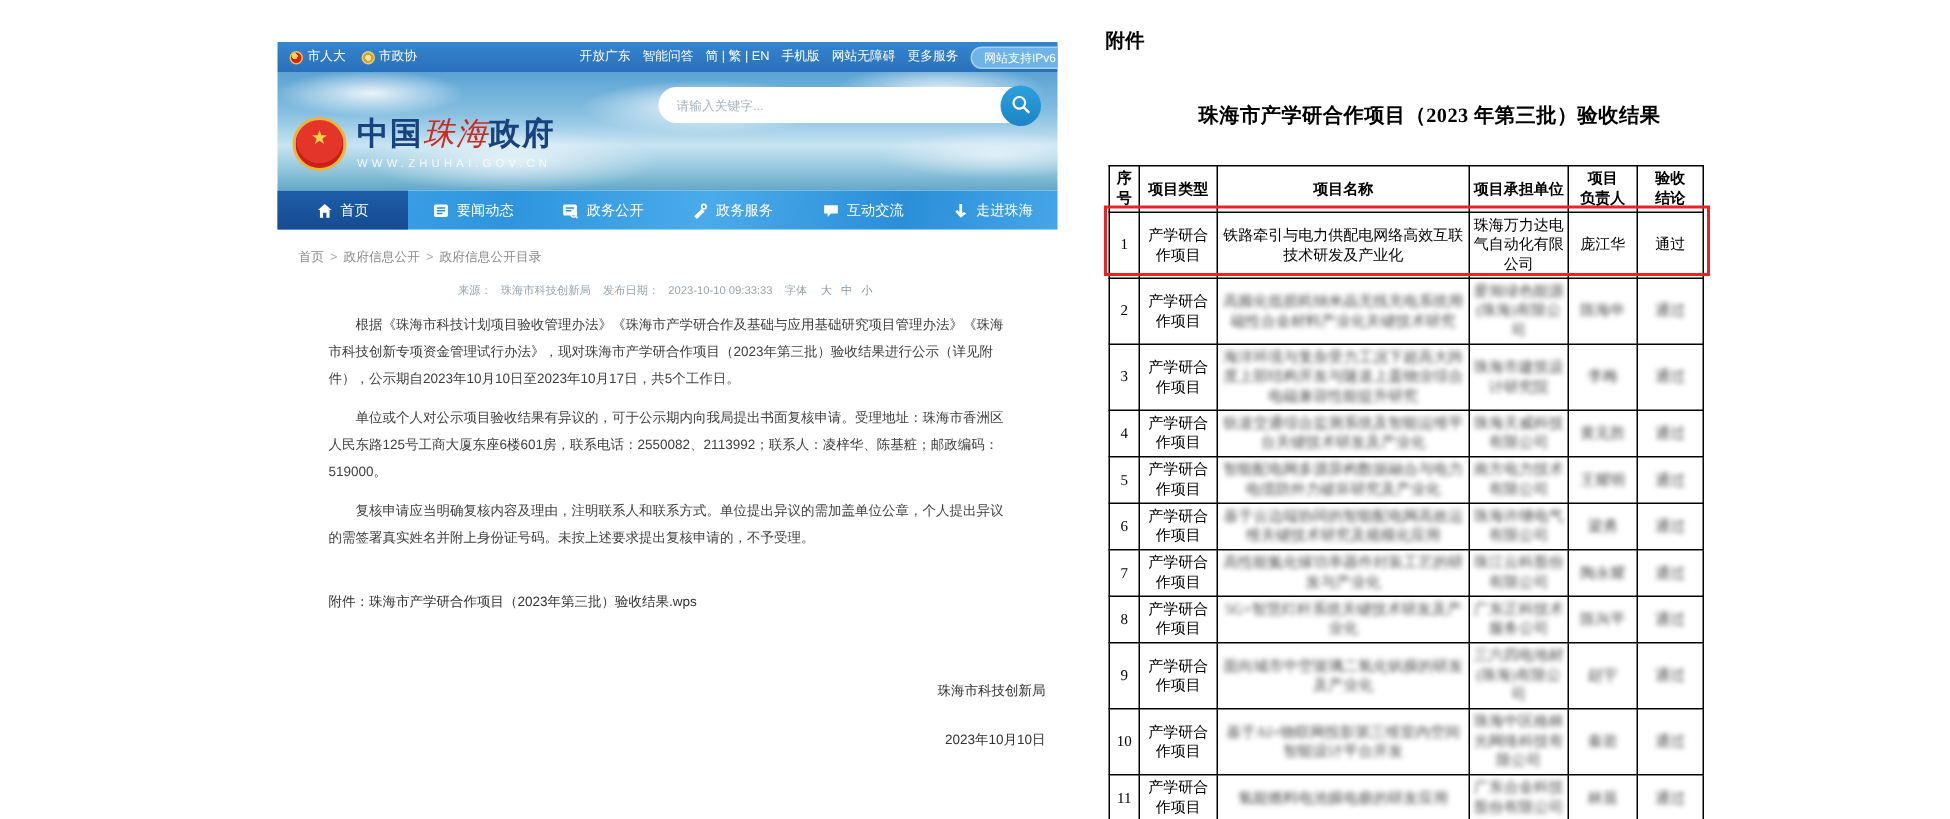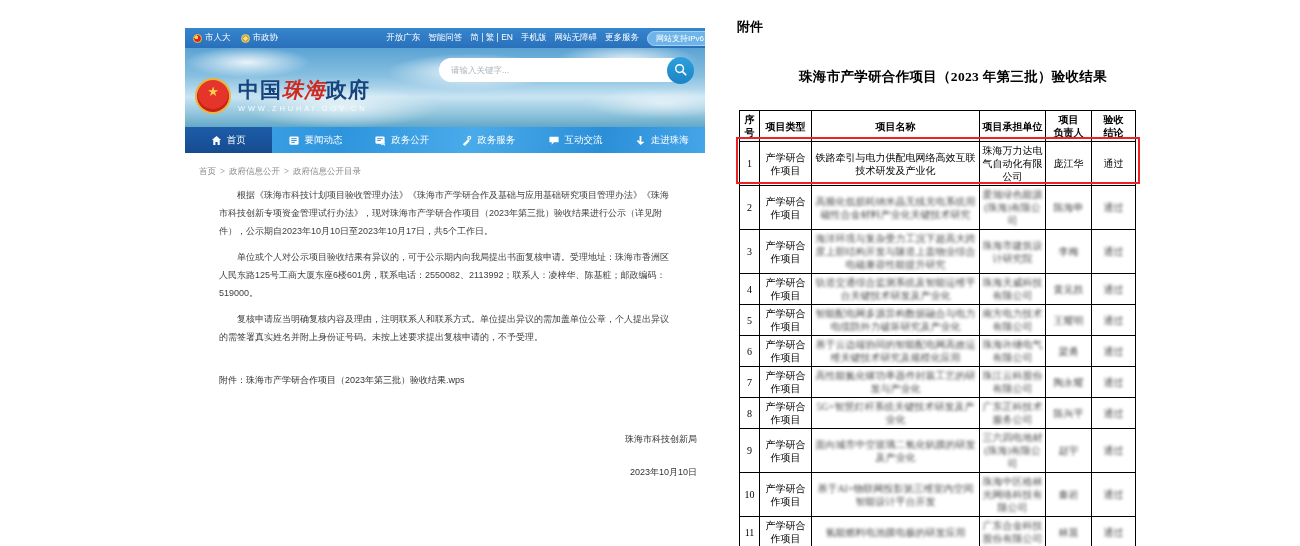--- a/index.html
+++ b/index.html
@@ -34,21 +34,21 @@
               linear-gradient(180deg,#5ba3d4 0%,#86bfe0 35%,#c8e4f2 62%,#8cc2da 85%,#63a8c8 100%);
   }
   .logo { display:flex; align-items:center; gap:7px; margin-top:10px; }
   .emblem { width:36px; height:36px; border-radius:50%;
             background:radial-gradient(circle at 50% 42%, #e5342a 0 62%, #c9201a 63% 78%, #eab93f 79%);
             border:2px solid #e7b73c; position:relative; flex:0 0 auto; }
   .emblem:after { content:"★"; position:absolute; left:0; right:0; top:4px; text-align:center;
                   color:#ffd24d; font-size:13px; }
   .site-name { font-size:21px; font-weight:bold; color:#17427c; letter-spacing:1px; line-height:1.1; }
   .site-name .brand { color:#cf2a1f; font-family:"DejaVu Serif","Liberation Serif",serif;
-                      font-style:italic; font-weight:bold; }
+                      font-style:italic; font-weight:normal; }
   .site-url { font-size:7.5px; color:#f4fbff; letter-spacing:2.8px; margin-top:3px; }
 
   .search-area { width:252px; margin-top:4px; }
   .search-row { position:relative; height:24px; }
   .search-input { width:100%; height:24px; border:none; border-radius:12px; padding:0 34px 0 12px;
                   font-size:8.5px; color:#666; background:#fff; outline:none; }
   .search-input::placeholder { color:#aab4bc; }
   .search-btn { position:absolute; right:-3px; top:-1px; width:27px; height:27px; border-radius:50%;
                 background:linear-gradient(180deg,#2da0dd,#1b84c6); border:none; cursor:pointer;
                 display:flex; align-items:center; justify-content:center; }
@@ -204,20 +204,25 @@
               <path d="M5 1 v6 l-1.5-1.5 -1.5 1 L6 11 l4-3 -1.3-1 L7 7.5 V1 Z" fill="#fff"></path>
             </svg>
           </span>
           <span>走进珠海</span>
         </div>
       </div>
 
     <div class="breadcrumb" id="breadcrumb"><span class="crumb">首页</span><span class="crumb-sep">&gt;</span><span class="crumb">政府信息公开</span><span class="crumb-sep">&gt;</span><span class="crumb">政府信息公开目录</span></div>
 
     <div class="article">
+      <div class="article-meta">
+        <span>来源：</span><span>珠海市科技创新局</span>
+        <span>发布日期：</span><span>2023-10-10 09:33:33</span>
+        <span>字体</span><span id="font-sizes"><span class="meta-ctrl">大</span><span class="meta-ctrl">中</span><span class="meta-ctrl">小</span></span>
+      </div>
       <div class="paras" id="paras">
           <div class="para">根据《珠海市科技计划项目验收管理办法》《珠海市产学研合作及基础与应用基础研究项目管理办法》《珠海市科技创新专项资金管理试行办法》，现对珠海市产学研合作项目（2023年第三批）验收结果进行公示（详见附件），公示期自2023年10月10日至2023年10月17日，共5个工作日。</div>
           <div class="para">单位或个人对公示项目验收结果有异议的，可于公示期内向我局提出书面复核申请。受理地址：珠海市香洲区人民东路125号工商大厦东座6楼601房，联系电话：2550082、2113992；联系人：凌梓华、陈基粧；邮政编码：519000。</div>
           <div class="para">复核申请应当明确复核内容及理由，注明联系人和联系方式。单位提出异议的需加盖单位公章，个人提出异议的需签署真实姓名并附上身份证号码。未按上述要求提出复核申请的，不予受理。</div>
         </div>
       <div class="attachment">
         <span>附件：</span><a>珠海市产学研合作项目（2023年第三批）验收结果.wps</a>
       </div>
       <div class="sig">珠海市科技创新局</div>
       <div class="sig-date">2023年10月10日</div>

